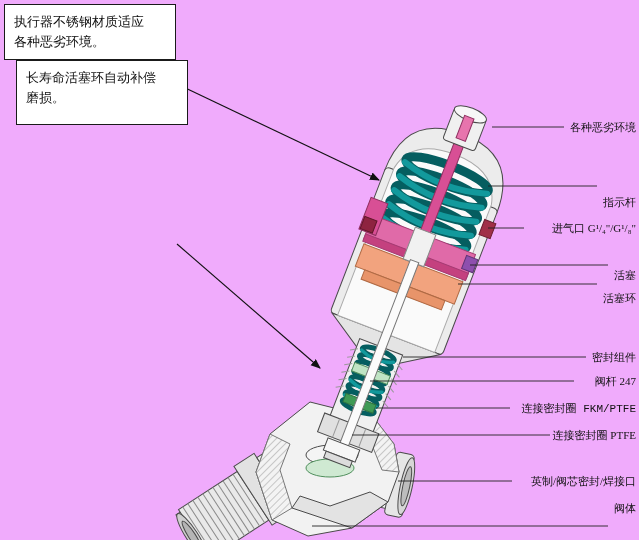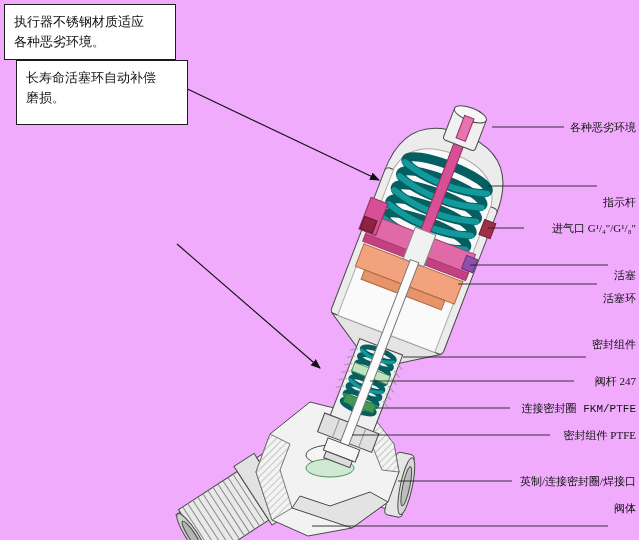--- a/index.html
+++ b/index.html
@@ -30,21 +30,21 @@
     right:3px;
     font-size:11px;
     white-space:nowrap;
     z-index:2;
   }
   #label-0  { top:120px; }
   #label-1  { top:195px; }
   #label-2  { top:221px; }
   #label-3  { top:252px;margin-top:16px; }
   #label-4  { top:291px; }
-  #label-5  { top:337px;margin-left:17px; }
+  #label-5  { top:350px;margin-left:17px; }
   #label-6  { top:374px; }
   #label-7  { top:401px;font-family:Liberation Mono, monospace; }
   #label-8  { top:428px; }
   #label-9  { top:474px; }
   #label-10 { top:501px; }
 </style>
 </head>
 <body>
 
 <div class="stage">
@@ -218,17 +218,17 @@
 磨损。</div>
 
   <div class="label" id="label-0">各种恶劣环境</div>
   <div class="label" id="label-1">指示杆</div>
   <div class="label" id="label-2">进气口 G¹/₄"/G¹/₈"</div>
   <div class="label" id="label-3">活塞</div>
   <div class="label" id="label-4">活塞环</div>
   <div class="label" id="label-5">密封组件</div>
   <div class="label" id="label-6">阀杆 247</div>
   <div class="label" id="label-7">连接密封圈 FKM/PTFE</div>
-  <div class="label" id="label-8">密封组件 PTFE</div>
-  <div class="label" id="label-9">英制/连接密封圈/焊接口</div>
+  <div class="label" id="label-8">连接密封圈 PTFE</div>
+  <div class="label" id="label-9">英制/阀芯密封/焊接口</div>
   <div class="label" id="label-10">阀体</div>
 
 </div>
 
 </body></html>

